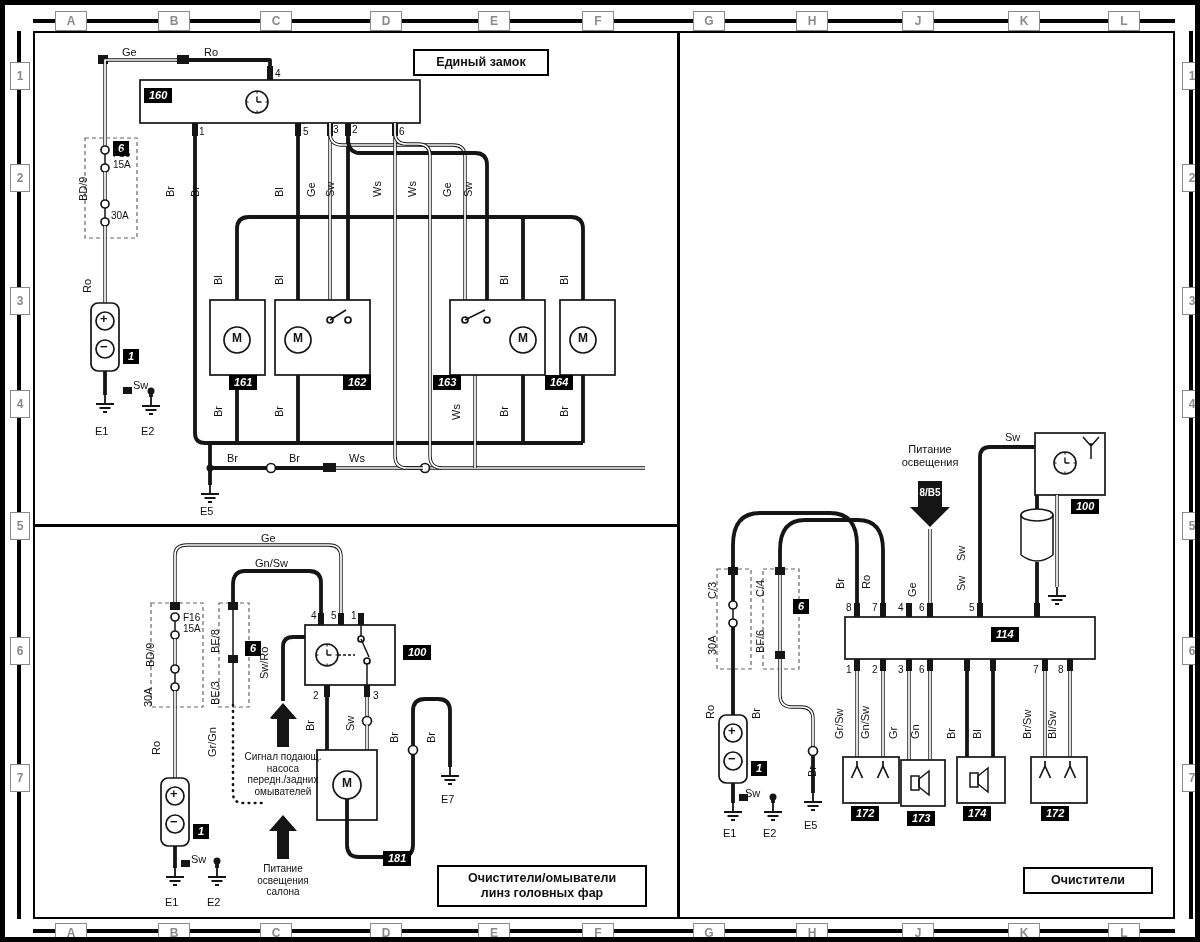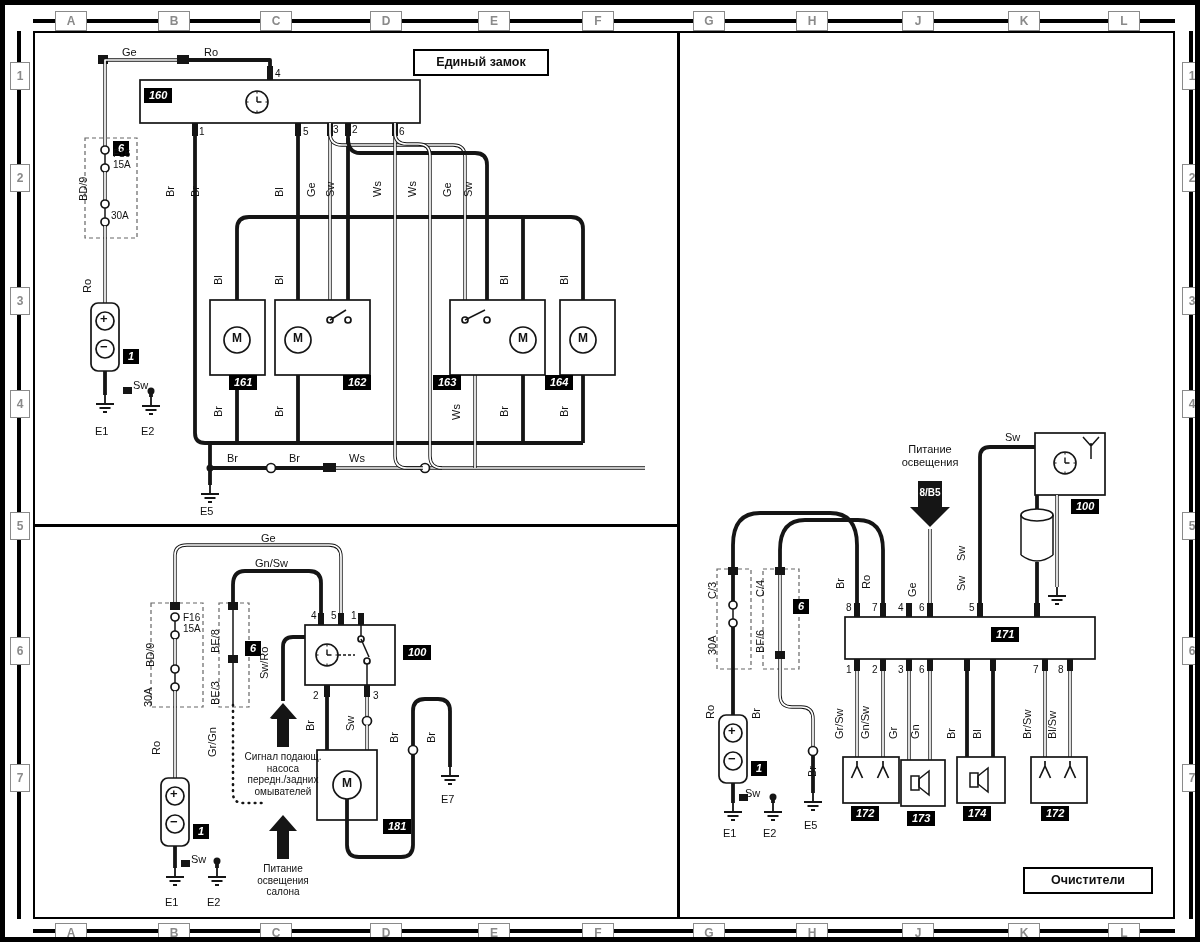--- a/index.html
+++ b/index.html
@@ -447,30 +447,34 @@
     <div>Питание</div>
     <div>освещения</div>
     <div>салона</div>
   </div>
 
   <div class="lb v" style="left:312px;top:712px">Br</div>
   <div class="lb v" style="left:352px;top:712px">Sw</div>
   <div class="lb v" style="left:396px;top:724px">Br</div>
   <div class="lb v" style="left:433px;top:724px">Br</div>
   <div class="lb m" style="left:337px;top:772px">M</div>
-  <div class="cnum" style="left:378px;top:814px">181</div>
+  <div class="cnum" style="left:378px;top:846px">181</div>
   <div class="lb" style="left:436px;top:788px">E7</div>
 
   <div class="lb sgn" style="left:165px;top:782px">+</div>
   <div class="lb sgn" style="left:165px;top:810px">−</div>
   <div class="cnum" style="left:188px;top:819px">1</div>
   <div class="lb" style="left:186px;top:848px">Sw</div>
   <div class="lb" style="left:160px;top:891px">E1</div>
   <div class="lb" style="left:202px;top:891px">E2</div>
 
+  <div class="tbox" style="left:432px;top:860px;width:190px">
+    <div>Очистители/омыватели</div>
+    <div>линз головных фар</div>
+  </div>
 
   <div class="cap" style="left:887px;top:438px;width:76px;font-size:11px;line-height:13px">
     <div>Питание</div>
     <div>освещения</div>
   </div>
   <div class="av" style="left:911px;top:482px;width:28px;text-align:center">8/B5</div>
   <div class="lb" style="left:1000px;top:426px">Sw</div>
   <div class="cnum" style="left:1066px;top:494px">100</div>
 
   <div class="lb v" style="left:714px;top:580px">C/3</div>
@@ -483,21 +487,21 @@
   <div class="lb v" style="left:868px;top:570px">Ro</div>
   <div class="lb v" style="left:914px;top:578px">Ge</div>
   <div class="lb v" style="left:963px;top:542px">Sw</div>
   <div class="lb v" style="left:963px;top:572px">Sw</div>
 
   <div class="lb tn" style="left:841px;top:596px">8</div>
   <div class="lb tn" style="left:867px;top:596px">7</div>
   <div class="lb tn" style="left:893px;top:596px">4</div>
   <div class="lb tn" style="left:914px;top:596px">6</div>
   <div class="lb tn" style="left:964px;top:596px">5</div>
-  <div class="cnum" style="left:986px;top:622px">171</div>
+  <div class="cnum" style="left:986px;top:622px">114</div>
   <div class="lb tn" style="left:841px;top:658px">1</div>
   <div class="lb tn" style="left:867px;top:658px">2</div>
   <div class="lb tn" style="left:893px;top:658px">3</div>
   <div class="lb tn" style="left:914px;top:658px">6</div>
   <div class="lb tn" style="left:1028px;top:658px">7</div>
   <div class="lb tn" style="left:1053px;top:658px">8</div>
 
   <div class="lb v" style="left:841px;top:720px">Gr/Sw</div>
   <div class="lb v" style="left:867px;top:720px">Gn/Sw</div>
   <div class="lb v" style="left:895px;top:720px">Gr</div>

